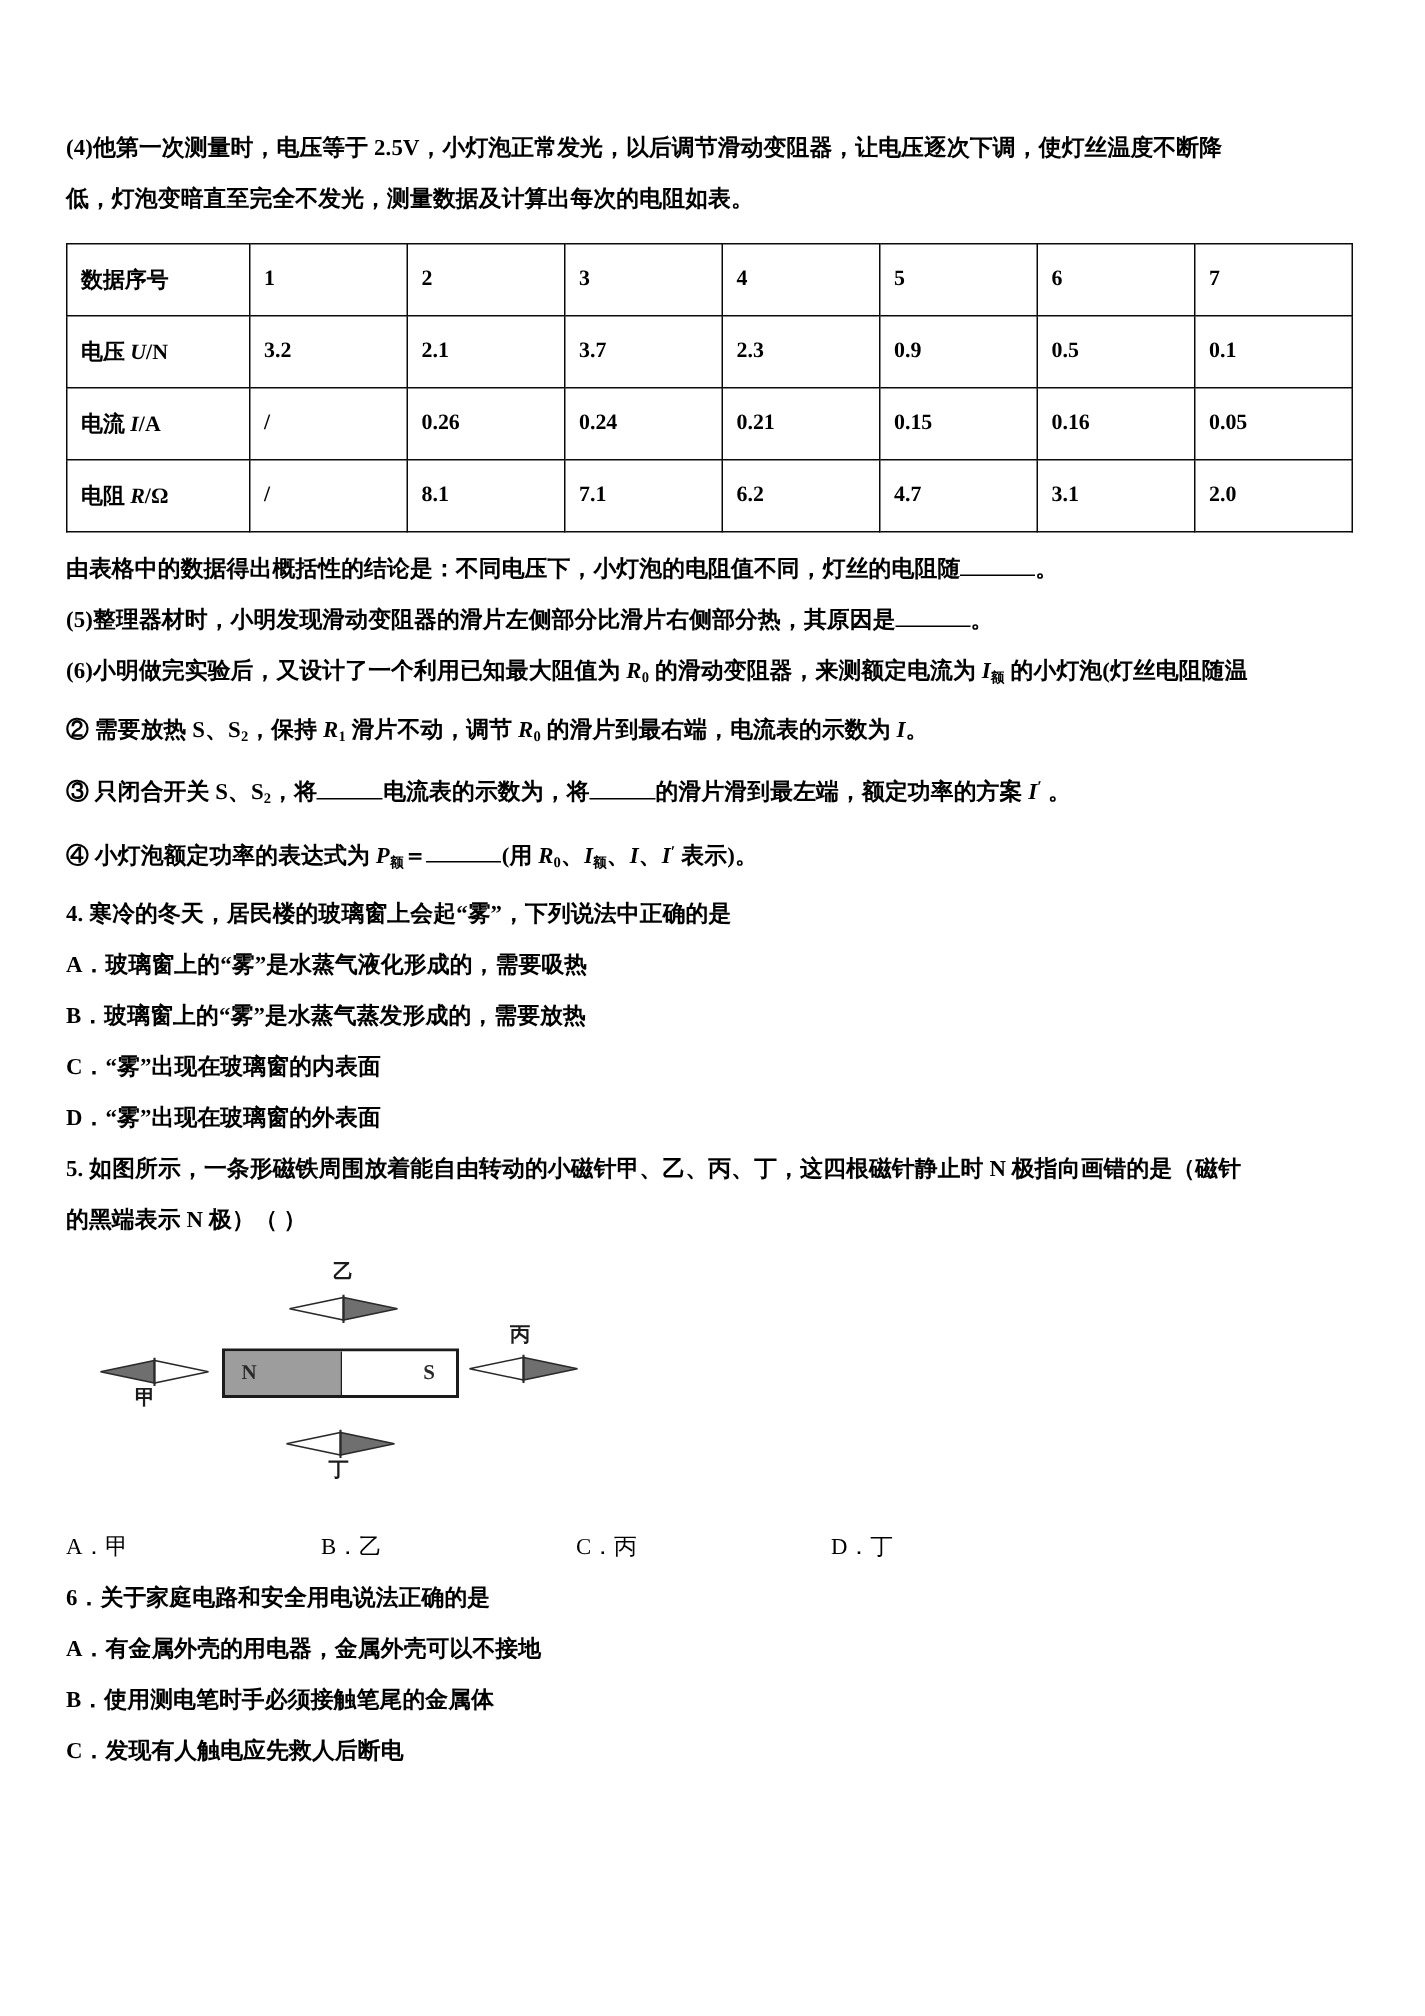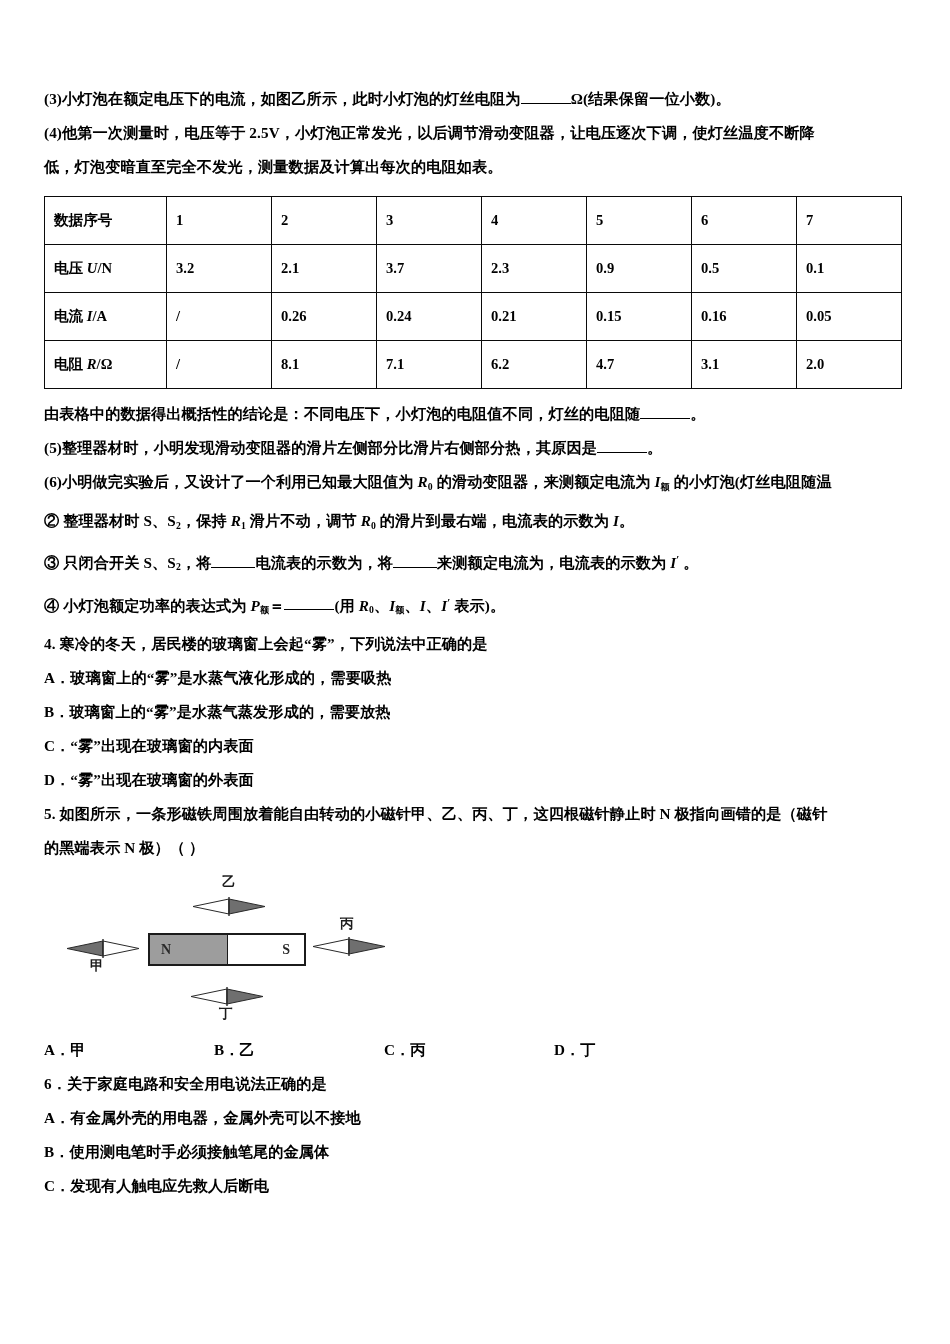--- a/index.html
+++ b/index.html
@@ -146,35 +146,32 @@
   .lbl-yi { left: 158px; top: 2px; }
   .n-bing { left: 248px; top: 66px; }
   .lbl-bing{left: 276px; top: 44px; }
   .n-ding { left: 126px; top: 116px; }
   .lbl-ding{left: 155px; top: 134px; }
 
   
   .opts {
     display: flex;
     font-size: 15.2px;
-    font-weight: bold;
+    font-weight: normal;
     line-height: 34px;
-    margin-top: 2px;
+    margin-top: 18px;
   }
   .opts span.opt { width: 170px; display: inline-block; }
 </style>
 </head>
 <body>
 
 <div class="page">
   <div class="content">
 
-    <div class="line">
-      <span>(3)小灯泡在额定电压下的电流，如图乙所示，此时小灯泡的灯丝电阻为</span><span class="blank w50"></span><span>Ω(结果保留一位小数)。</span>
-    </div>
 
     <div class="line">(4)他第一次测量时，电压等于 2.5V，小灯泡正常发光，以后调节滑动变阻器，让电压逐次下调，使灯丝温度不断降</div>
     <div class="line">低，灯泡变暗直至完全不发光，测量数据及计算出每次的电阻如表。</div>
 
     <table class="data">
       <tbody>
         <tr>
           <td class="hdr">数据序号</td>
           <td>1</td>
           <td>2</td>
@@ -224,25 +221,25 @@
     <div class="line">
       <span>(5)整理器材时，小明发现滑动变阻器的滑片左侧部分比滑片右侧部分热，其原因是</span><span class="blank w50"></span><span>。</span>
     </div>
 
     <div class="line">
       <span>(6)小明做完实验后，又设计了一个利用已知最大阻值为 </span><var>R</var><sub>0</sub><span> 的滑动变阻器，来测额定电流为 </span><var>I</var><sub class="cn">额</sub><span> 的小灯泡(灯丝电阻随温</span>
     </div>
 
 
     <div class="line">
-      <span>② 整理器材时 S、S</span><sub>2</sub><span>，保持 </span><var>R</var><sub>1</sub><span> 滑片不动，调节 </span><var>R</var><sub>0</sub><span> 的滑片到最右端，电流表的示数为 </span><var>I</var><span>。</span>
-    </div>
-
-    <div class="line">
-      <span>③ 只闭合开关 S、S</span><sub>2</sub><span>，将</span><span class="blank w44"></span><span>电流表的示数为，将</span><span class="blank w44"></span><span>来测额定电流为，电流表的示数为 </span><var>I</var><sup>′</sup><span> 。</span>
+      <span>② 需要放热 S、S</span><sub>2</sub><span>，保持 </span><var>R</var><sub>1</sub><span> 滑片不动，调节 </span><var>R</var><sub>0</sub><span> 的滑片到最右端，电流表的示数为 </span><var>I</var><span>。</span>
+    </div>
+
+    <div class="line">
+      <span>③ 只闭合开关 S、S</span><sub>2</sub><span>，将</span><span class="blank w44"></span><span>电流表的示数为，将</span><span class="blank w44"></span><span>的滑片滑到最左端，额定功率的方案 </span><var>I</var><sup>′</sup><span> 。</span>
     </div>
 
     <div class="line">
       <span>④ 小灯泡额定功率的表达式为 </span><var>P</var><sub class="cn">额</sub><span>＝</span><span class="blank w50"></span><span>(用 </span><var>R</var><sub>0</sub><span>、</span><var>I</var><sub class="cn">额</sub><span>、</span><var>I</var><span>、</span><var>I</var><sup>′</sup><span> 表示)。</span>
     </div>
 
     <div class="line">4. 寒冷的冬天，居民楼的玻璃窗上会起“雾”，下列说法中正确的是</div>
     <div class="line">A．玻璃窗上的“雾”是水蒸气液化形成的，需要吸热</div>
     <div class="line">B．玻璃窗上的“雾”是水蒸气蒸发形成的，需要放热</div>
     <div class="line">C．“雾”出现在玻璃窗的内表面</div>

